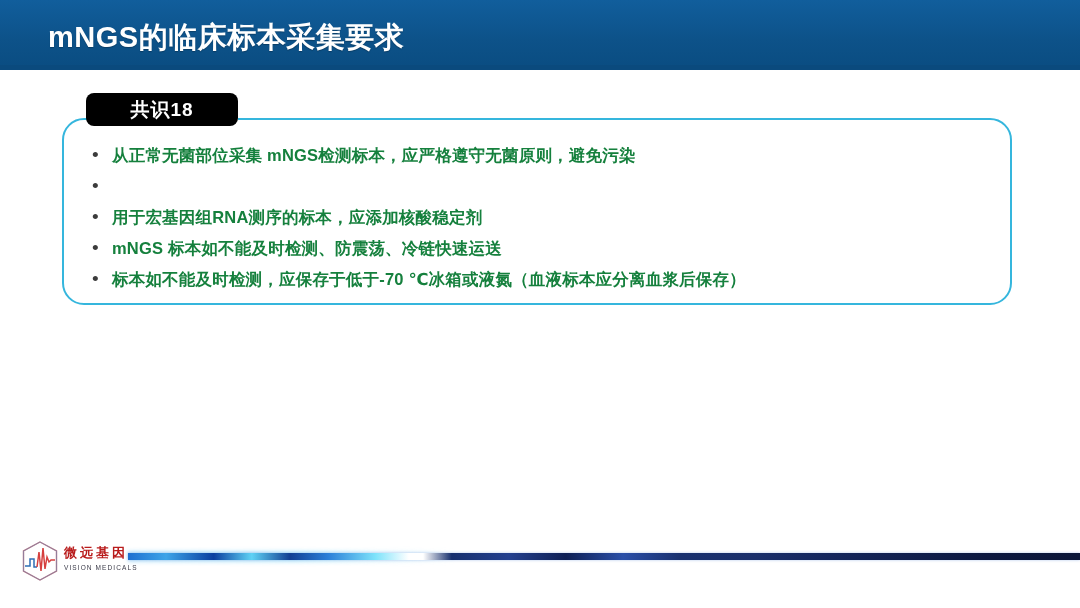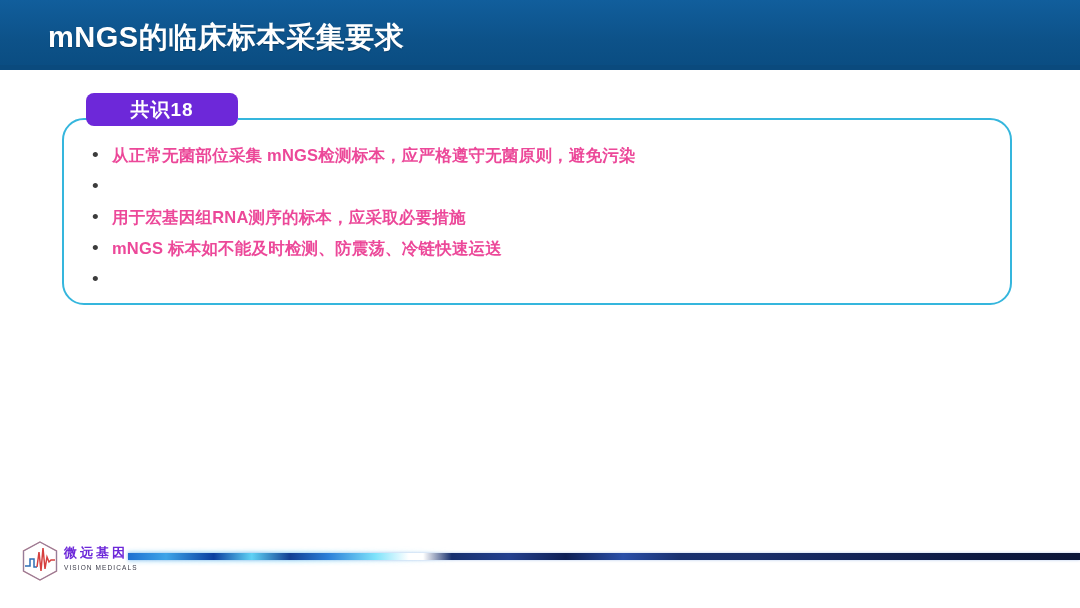--- a/index.html
+++ b/index.html
@@ -40,21 +40,21 @@
     background:#ffffff;
   }
   
   .notch {
     position:absolute; left:88px; top:112px; width:150px; height:12px;
     background:#ffffff;
   }
   .pill {
     position:absolute; left:86px; top:93px;
     width:152px; height:33px;
-    background:#6d28d9;
+    background:#000000;
     border-radius:8px;
     display:flex; align-items:center; justify-content:center;
   }
   .pill-label {
     font-size:19px; font-weight:bold; color:#ffffff; letter-spacing:1px;
     white-space:nowrap;
   }
 
   
   .bullets {
@@ -63,21 +63,21 @@
   .bullet-row {
     display:flex; align-items:flex-start;
     height:31px;
   }
   .bullet-dot {
     width:20px; flex:0 0 20px;
     font-size:19px; line-height:26px; color:#3c3c3c; text-align:left;
   }
   .bullet-text {
     font-size:16.5px; font-weight:bold; line-height:26px;
-    color:#ec4899; white-space:nowrap; letter-spacing:0.2px;
+    color:#15803d; white-space:nowrap; letter-spacing:0.2px;
   }
 
   
   .footer-streak {
     position:absolute; left:128px; top:553px; width:952px; height:7px;
     background:
       linear-gradient(90deg,
         #1f6fd0 0%, #3ea4e8 4%, #0b3fa0 9%, #5fd2f5 13%,
         #123f93 17%, #2b7fd8 21%, #7ee3fb 26%, #ffffff 29.5%,
         #ffffff 31%, #17306e 34%, #23408f 40%, #0d1f55 46%,
@@ -88,21 +88,21 @@
   .footer-streak-glow {
     position:absolute; left:128px; top:551px; width:330px; height:11px;
     background:linear-gradient(90deg,rgba(90,190,245,0.35),rgba(140,220,250,0.55),rgba(255,255,255,0));
     filter:blur(2px);
   }
 
   .logo { position:absolute; left:18px; top:538px; width:108px; height:46px; }
   .logo-mark { position:absolute; left:2px; top:2px; width:40px; height:42px; }
   .logo-text { position:absolute; left:46px; top:6px; }
   .logo-cn {
-    font-size:13px; font-weight:bold; color:#6d28d9;
+    font-size:13px; font-weight:bold; color:#b91c1c;
     letter-spacing:3px; white-space:nowrap;
   }
   .logo-en {
     font-size:6.5px; color:#3a3a48; letter-spacing:1.1px;
     white-space:nowrap; margin-top:2px;
   }
 </style>
 </head>
 <body>
 
@@ -121,30 +121,31 @@
         <div class="bullet-dot">•</div>
         <div class="bullet-text">从正常无菌部位采集 mNGS检测标本，应严格遵守无菌原则，避免污染</div>
       </div>
 
       <div class="bullet-row">
         <div class="bullet-dot">•</div>
       </div>
 
       <div class="bullet-row">
         <div class="bullet-dot">•</div>
-        <div class="bullet-text">用于宏基因组RNA测序的标本，应采取必要措施</div>
+        <div class="bullet-text">用于宏基因组RNA测序的标本，应添加核酸稳定剂</div>
       </div>
 
       <div class="bullet-row">
         <div class="bullet-dot">•</div>
         <div class="bullet-text">mNGS 标本如不能及时检测、防震荡、冷链快速运送</div>
       </div>
 
       <div class="bullet-row">
         <div class="bullet-dot">•</div>
+        <div class="bullet-text">标本如不能及时检测，应保存于低于-70 ℃冰箱或液氮（血液标本应分离血浆后保存）</div>
       </div>
 
     </div>
   </div>
 
   <div class="notch"></div>
   <div class="pill">
     <span class="pill-label">共识18</span>
   </div>
 

